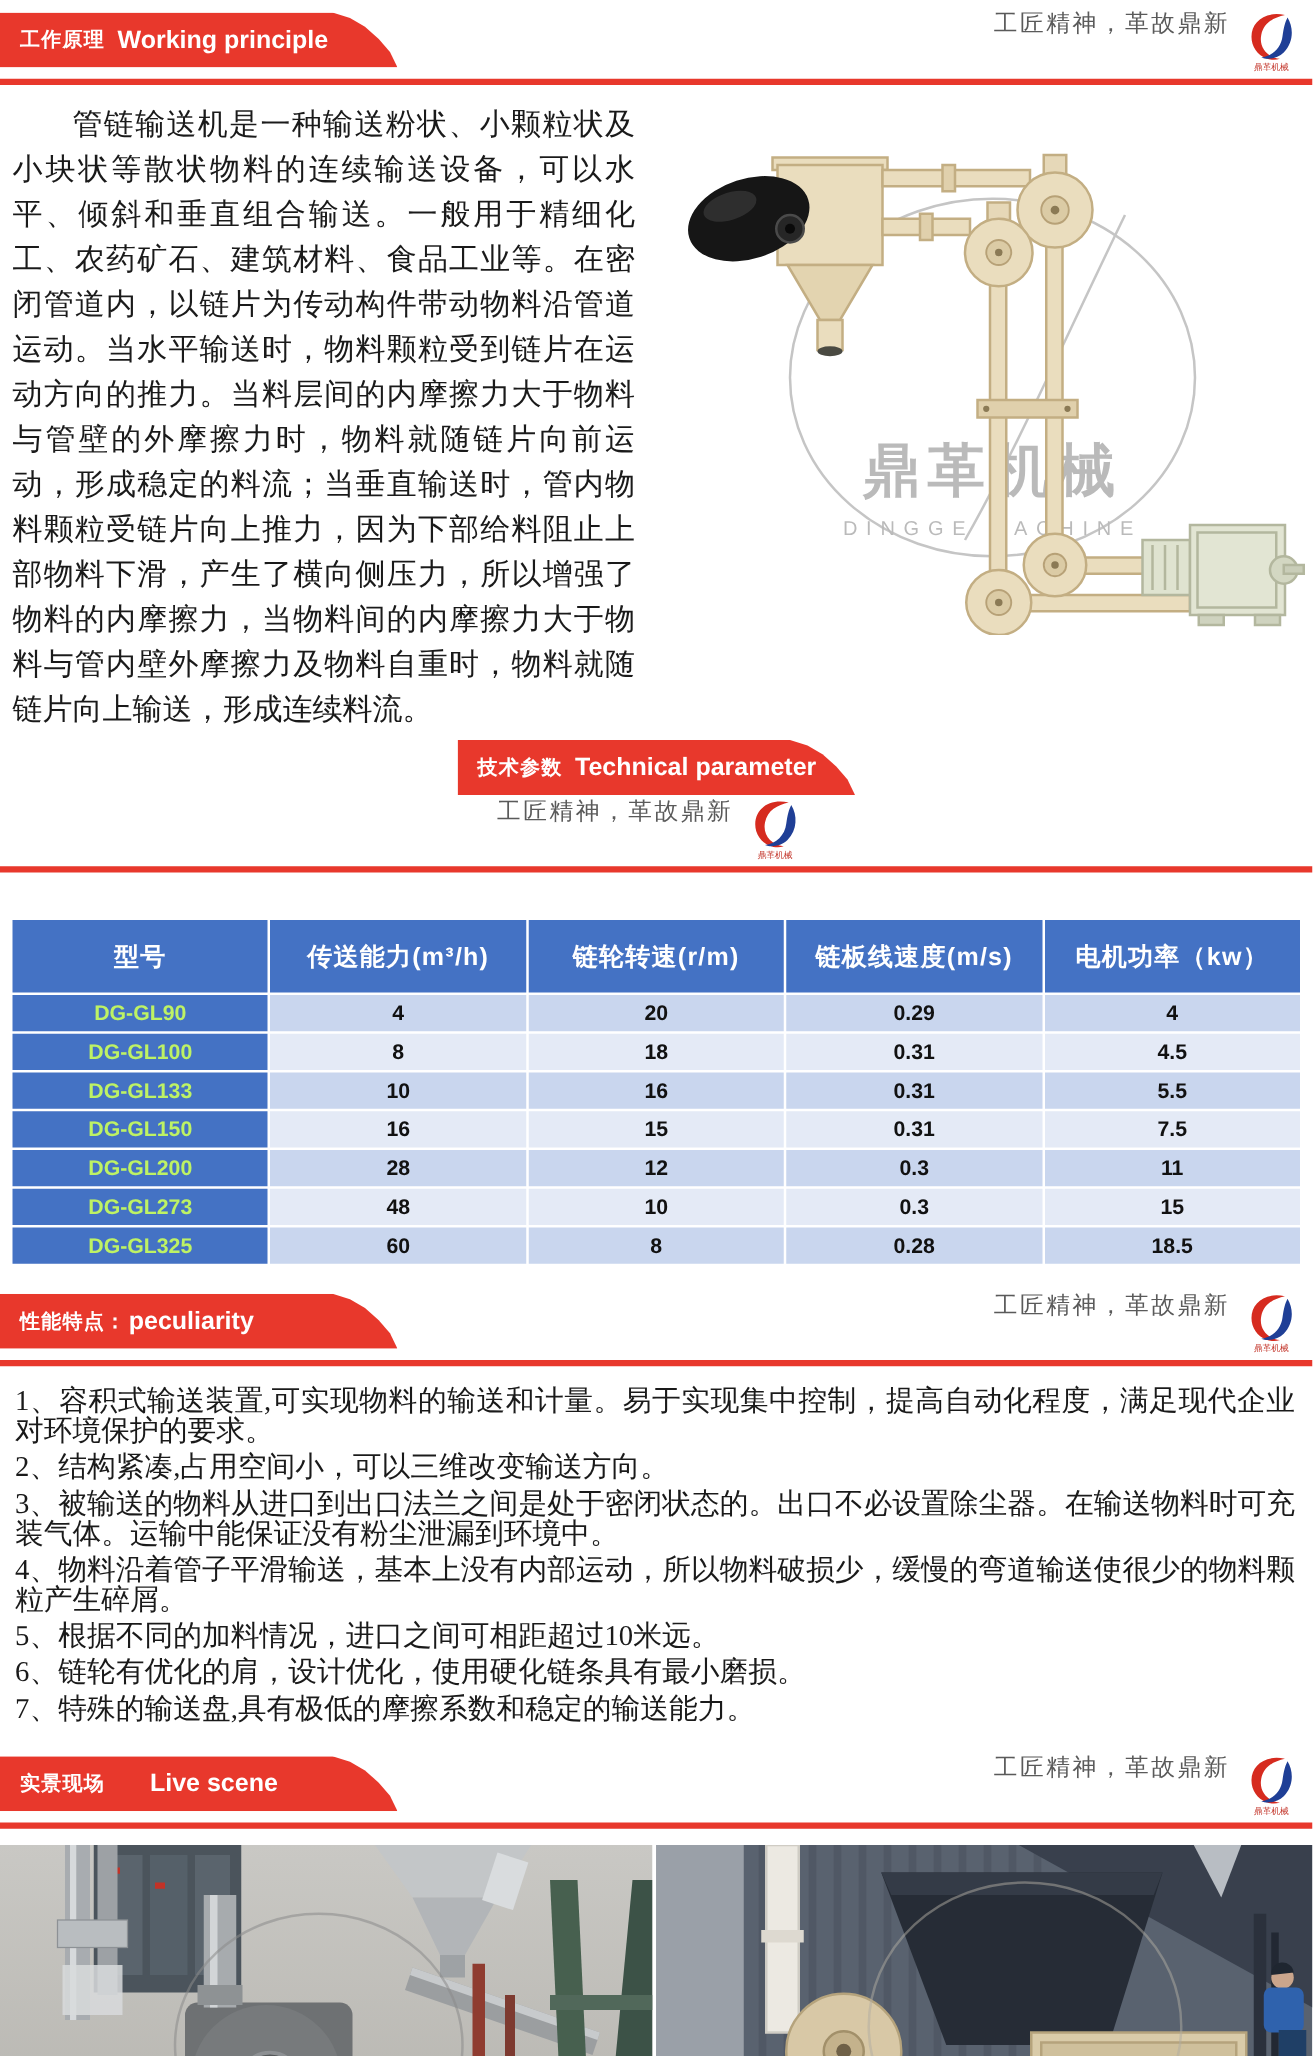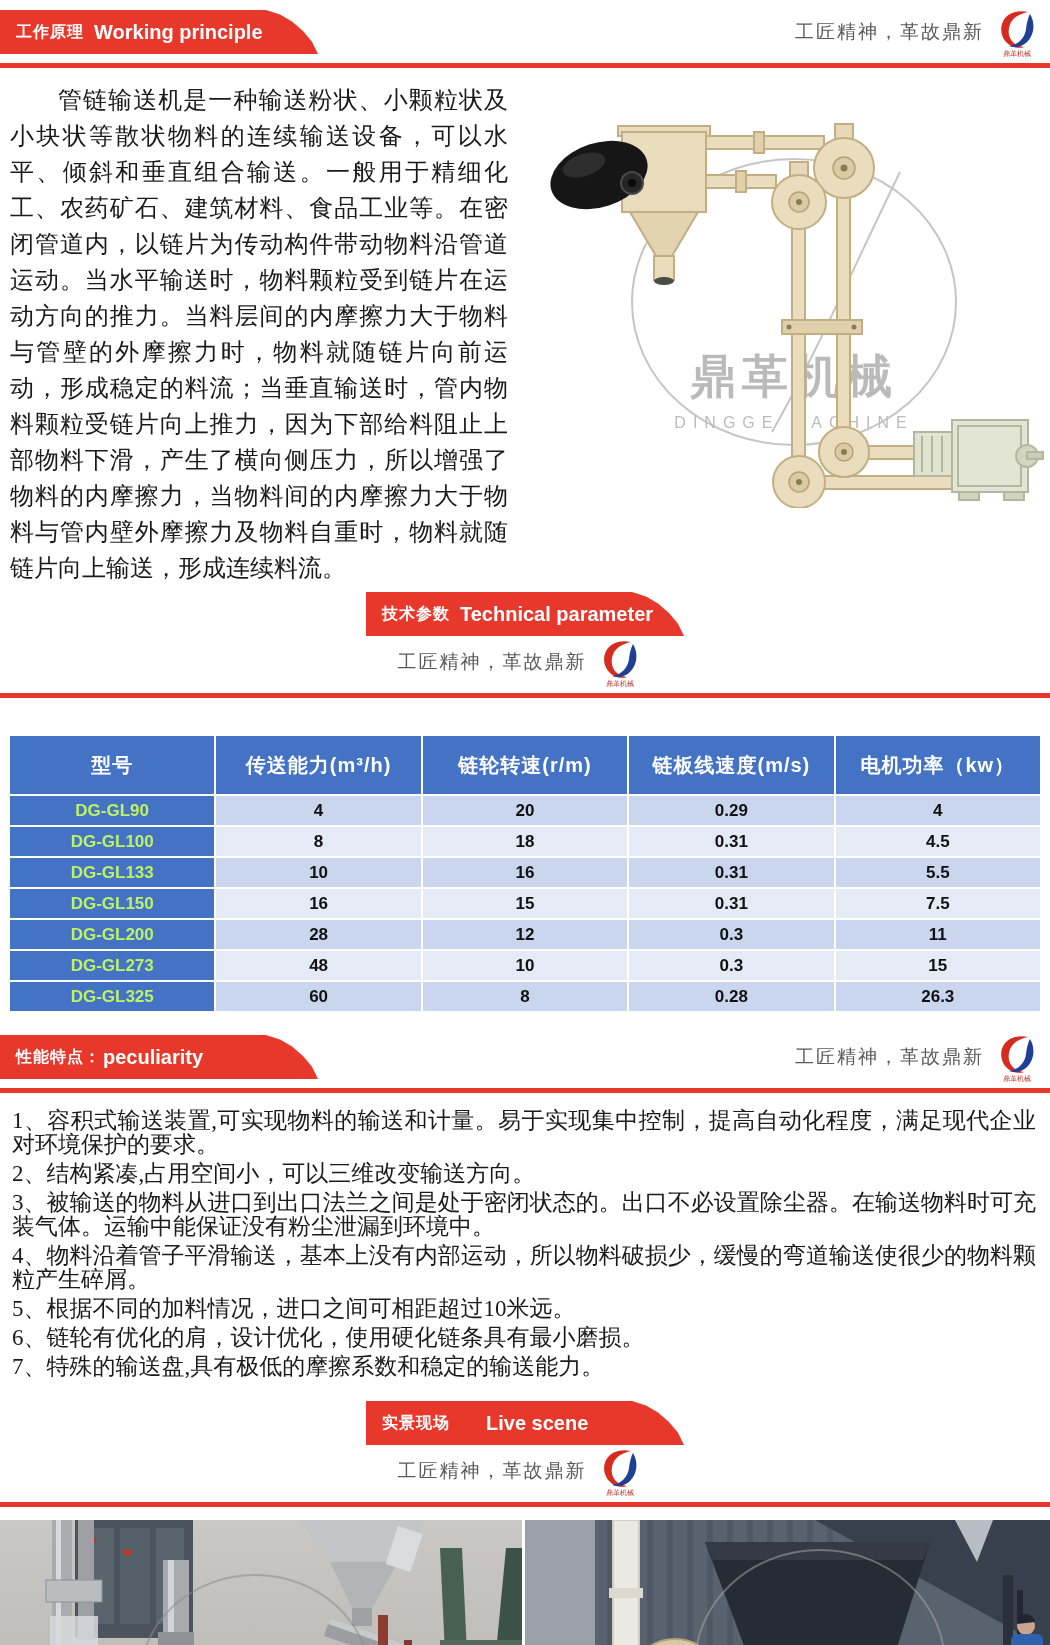--- a/index.html
+++ b/index.html
@@ -7,21 +7,21 @@
   .page{width:1050px;height:1645px;background:#fff;font-family:"Liberation Sans",sans-serif;position:relative;}
 
   
   .section-head{display:flex;align-items:center;justify-content:space-between;margin-top:6px;}
   .banner{width:318px;height:44px;background:var(--accent);color:#fff;display:flex;align-items:center;
     padding-left:16px;box-sizing:border-box;
     clip-path:polygon(0 0,calc(100% - 52px) 0,calc(100% - 38px) 10%,calc(100% - 26px) 26%,calc(100% - 15px) 48%,calc(100% - 6px) 72%,100% 100%,0 100%);}
   .banner .cn{font-size:16px;font-weight:bold;letter-spacing:1px;}
   .banner .en{font-size:20px;font-weight:bold;margin-left:10px;}
   .banner .en.wide{margin-left:36px;}
-  .head-right{display:flex;align-items:center;gap:10px;padding-right:10px;}
+  .head-right{display:flex;gap:10px;padding-right:10px;}
   .slogan{font-size:19px;color:var(--grey);letter-spacing:2px;font-weight:500;}
   .red-line{height:5px;background:var(--accent);margin-top:5px;}
 
   
   .content-row{display:flex;padding:12px 0 4px 10px;}
   .principle-text{width:498px;font-family:"Liberation Serif",serif;font-size:24px;line-height:36px;
     color:var(--ink);text-align:justify;text-indent:2em;margin:2px 0 0 0;}
   .machine-fig{width:534px;height:428px;flex:none;margin-left:6px;}
 
   
@@ -210,21 +210,21 @@
           <td>48</td>
           <td>10</td>
           <td>0.3</td>
           <td>15</td>
         </tr>
       <tr>
           <th>DG-GL325</th>
           <td>60</td>
           <td>8</td>
           <td>0.28</td>
-          <td>26.3</td>
+          <td>18.5</td>
         </tr>
     </tbody>
   </table>
 
   <div class="section-head" style="margin-top:18px;">
     <div class="banner">
       <span class="cn">性能特点：</span>
       <span class="en" style="margin-left:2px;">peculiarity</span>
     </div>
     <div class="head-right">
@@ -241,21 +241,21 @@
   <div class="features">
     <p>1、容积式输送装置,可实现物料的输送和计量。易于实现集中控制，提高自动化程度，满足现代企业对环境保护的要求。</p>
     <p>2、结构紧凑,占用空间小，可以三维改变输送方向。</p>
     <p>3、被输送的物料从进口到出口法兰之间是处于密闭状态的。出口不必设置除尘器。在输送物料时可充装气体。运输中能保证没有粉尘泄漏到环境中。</p>
     <p>4、物料沿着管子平滑输送，基本上没有内部运动，所以物料破损少，缓慢的弯道输送使很少的物料颗粒产生碎屑。</p>
     <p>5、根据不同的加料情况，进口之间可相距超过10米远。</p>
     <p>6、链轮有优化的肩，设计优化，使用硬化链条具有最小磨损。</p>
     <p>7、特殊的输送盘,具有极低的摩擦系数和稳定的输送能力。</p>
   </div>
 
-  <div class="section-head" style="margin-top:22px;flex-direction:column;">
+  <div class="section-head" style="margin-top:22px;">
     <div class="banner">
       <span class="cn">实景现场</span>
       <span class="en wide">Live scene</span>
     </div>
     <div class="head-right">
       <span class="slogan">工匠精神，革故鼎新</span>
       <svg width="46" height="52" viewBox="0 0 46 52">
         <path d="M 34,6 C 15,2 4,15 8,29 C 11,39 22,44 30,41 C 20,40 13,32 15,22 C 17,12 25,8 34,6 Z" fill="#D62B1F"></path>
         <path d="M 36,8 C 41,16 41,28 33,36 C 28,41 20,42 15,40 C 24,39 31,32 32,23 C 33,16 34,12 36,8 Z" fill="#1F3F96"></path>
         <text x="23" y="50" font-size="7" fill="#C23227" text-anchor="middle">鼎革机械</text>

